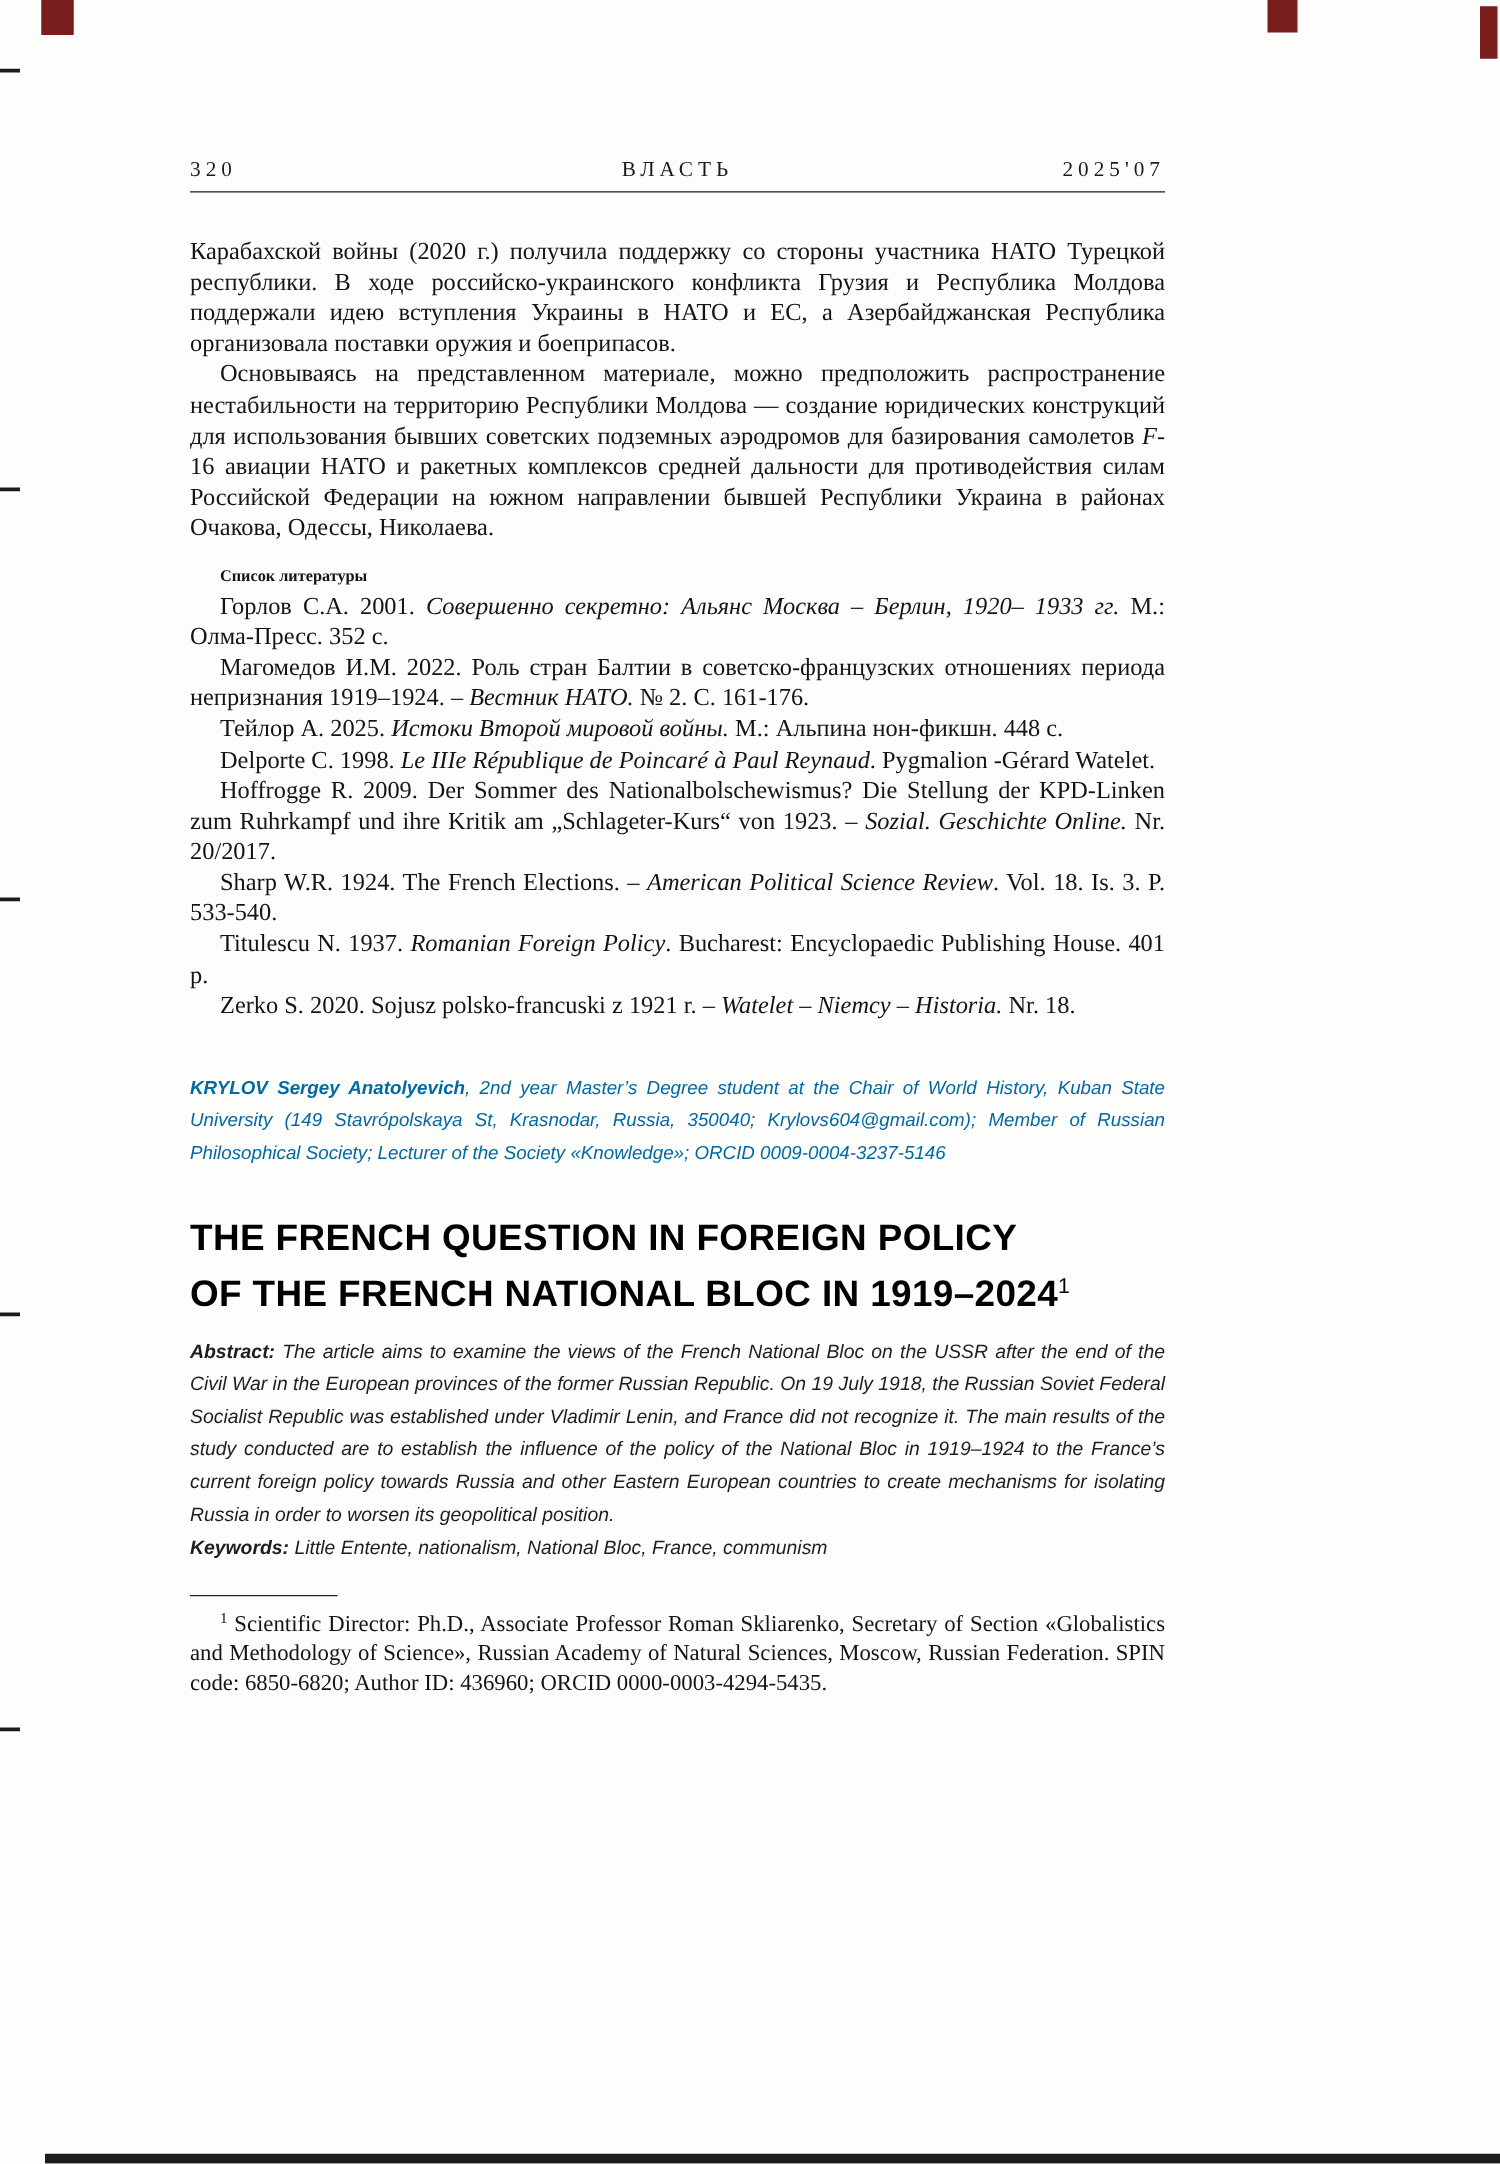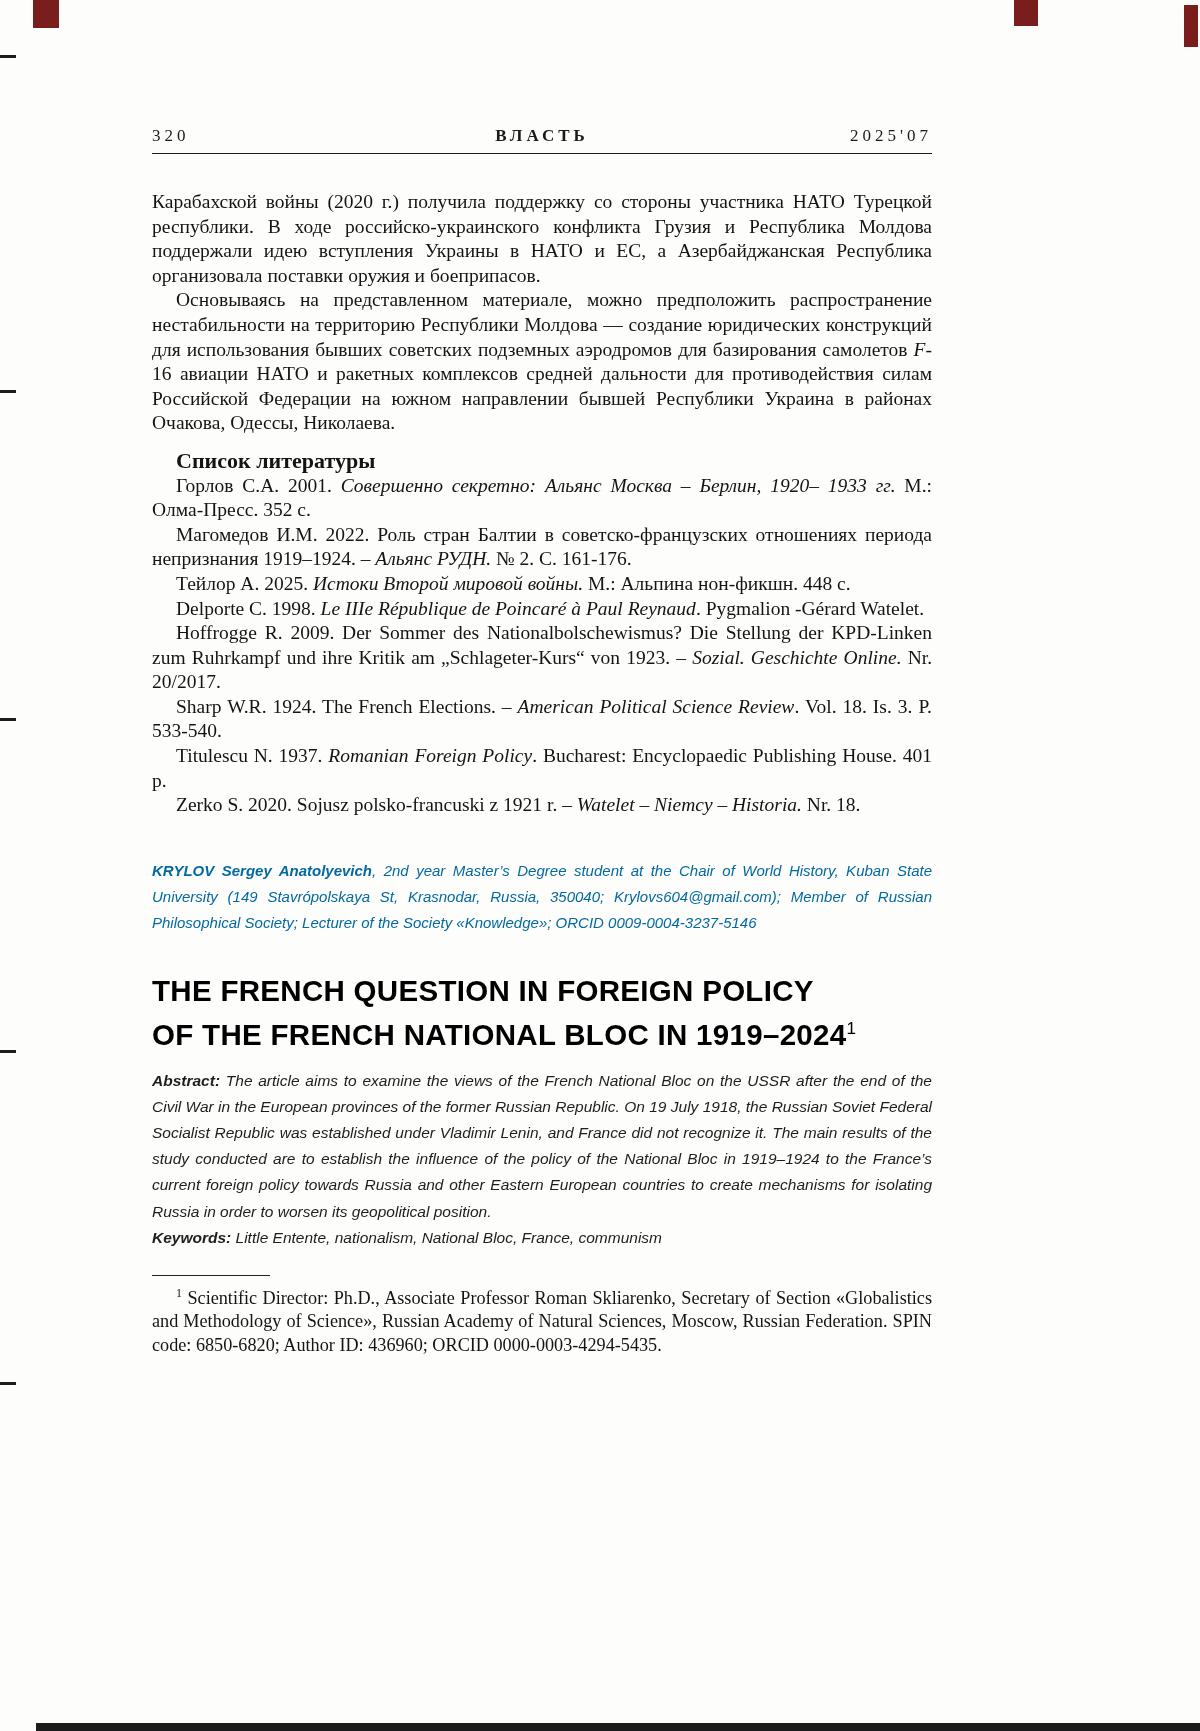--- a/index.html
+++ b/index.html
@@ -7,29 +7,29 @@
     --page-bg:#fdfdfc; --ink:#141414; --maroon:#7a1d1d; --dark:#1c1c1c;
   }
   *{box-sizing:border-box;}
   html,body{margin:0;padding:0;background:#ffffff;}
   .page{position:relative;width:1200px;height:1731px;background:var(--page-bg);
         overflow:hidden;font-family:"Liberation Serif",serif;color:var(--ink);}
   .content{position:absolute;left:152px;top:0;width:780px;}
 
   .pageheader{display:grid;grid-template-columns:1fr auto 1fr;align-items:baseline;
               margin-top:126px;font-size:17px;letter-spacing:4px;color:#1b1b1b;}
-  .pageheader .center{text-align:center;font-weight:bold;}
+  .pageheader .center{text-align:center;}
   .pageheader .right{text-align:right;}
   .header-rule{border:none;border-top:1.6px solid #1b1b1b;margin:7px 0 0 0;}
 
   .bodytext{margin-top:36px;font-size:19.5px;line-height:24.6px;text-align:justify;}
   .bodytext p{margin:0;text-indent:24px;}
   .bodytext p.first{text-indent:0;}
 
-  .refs-heading{font-size:22px;line-height:24.6px;margin:13px 0 0 0;
+  .refs-heading{font-size:13px;line-height:24.6px;margin:13px 0 0 0;
                 text-indent:24px;font-weight:bold;}
   .refs{font-size:19.5px;line-height:24.6px;text-align:justify;}
   .refs p{margin:0;text-indent:24px;}
 
   .author-block{margin-top:40px;font-family:"Liberation Sans",sans-serif;
                 font-style:italic;font-size:15px;line-height:26px;
                 text-align:justify;color:#0369a1;}
   .author-block .author-name{font-weight:bold;}
 
   .article-title{margin:36px 0 0 0;font-family:"Liberation Sans",sans-serif;
@@ -83,21 +83,21 @@
         <span>Карабахской войны (2020 г.) получила поддержку со стороны участника НАТО Турецкой республики. В ходе российско-украинского конфликта Грузия и Республика Молдова поддержали идею вступления Украины в НАТО и ЕС, а Азербайджанская Республика организовала поставки оружия и боеприпасов.</span>
       </p>
       <p>
         <span>Основываясь на представленном материале, можно предположить распространение нестабильности на территорию Республики Молдова — создание юридических конструкций для использования бывших советских подземных аэродромов для базирования самолетов </span><i>F</i><span>-16 авиации НАТО и ракетных комплексов средней дальности для противодействия силам Российской Федерации на южном направлении бывшей Республики Украина в районах Очакова, Одессы, Николаева.</span>
       </p>
     </div>
 
     <h2 class="refs-heading">Список литературы</h2>
     <div class="refs">
       <p><span>Горлов С.А. 2001. </span><i>Совершенно секретно: Альянс Москва – Берлин, 1920– 1933 гг.</i><span> М.: Олма-Пресс. 352 с.</span></p>
-      <p><span>Магомедов И.М. 2022. Роль стран Балтии в советско-французских отношениях периода непризнания 1919–1924. – </span><i>Альянс РУДН.</i><span> № 2. С. 161-176.</span></p>
+      <p><span>Магомедов И.М. 2022. Роль стран Балтии в советско-французских отношениях периода непризнания 1919–1924. – </span><i>Вестник НАТО.</i><span> № 2. С. 161-176.</span></p>
       <p><span>Тейлор А. 2025. </span><i>Истоки Второй мировой войны.</i><span> М.: Альпина нон-фикшн. 448 с.</span></p>
       <p><span>Delporte C. 1998. </span><i>Le IIIe République de Poincaré à Paul Reynaud</i><span>. Pygmalion -Gérard Watelet.</span></p>
       <p><span>Hoffrogge R. 2009. Der Sommer des Nationalbolschewismus? Die Stellung der KPD-Linken zum Ruhrkampf und ihre Kritik am „Schlageter-Kurs“ von 1923. – </span><i>Sozial. Geschichte Online.</i><span> Nr. 20/2017.</span></p>
       <p><span>Sharp W.R. 1924. The French Elections. – </span><i>American Political Science Review</i><span>. Vol. 18. Is. 3. P. 533-540.</span></p>
       <p><span>Titulescu N. 1937. </span><i>Romanian Foreign Policy</i><span>. Bucharest: Encyclopaedic Publishing House. 401 p.</span></p>
       <p><span>Zerko S. 2020. Sojusz polsko-francuski z 1921 r. – </span><i>Watelet – Niemcy – Historia.</i><span> Nr. 18.</span></p>
     </div>
 
     <div class="author-block">
       <span class="author-name">KRYLOV Sergey Anatolyevich</span><span>, 2nd year Master’s Degree student at the Chair of World History, Kuban State University (149 Stavrópolskaya St, Krasnodar, Russia, 350040; Krylovs604@gmail.com); Member of Russian Philosophical Society; Lecturer of the Society «Knowledge»; ORCID 0009-0004-3237-5146</span>

